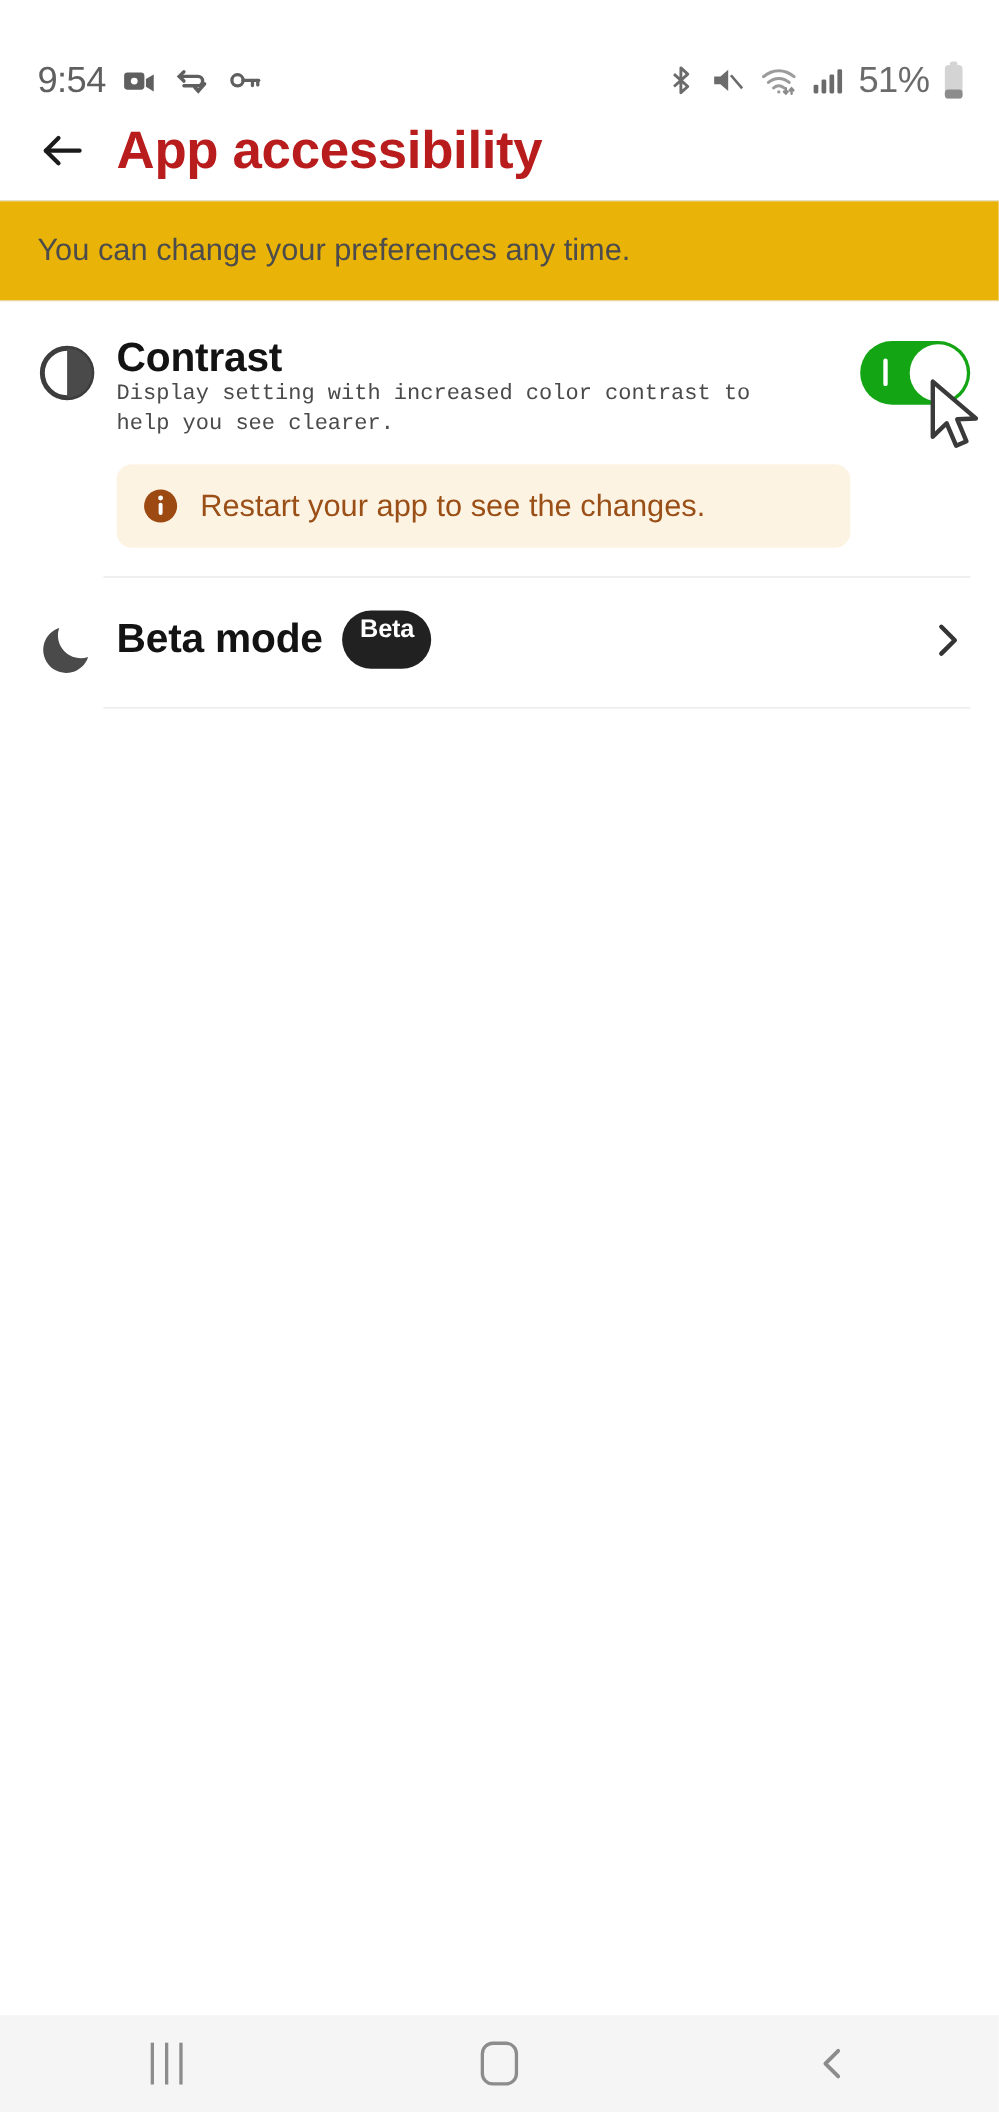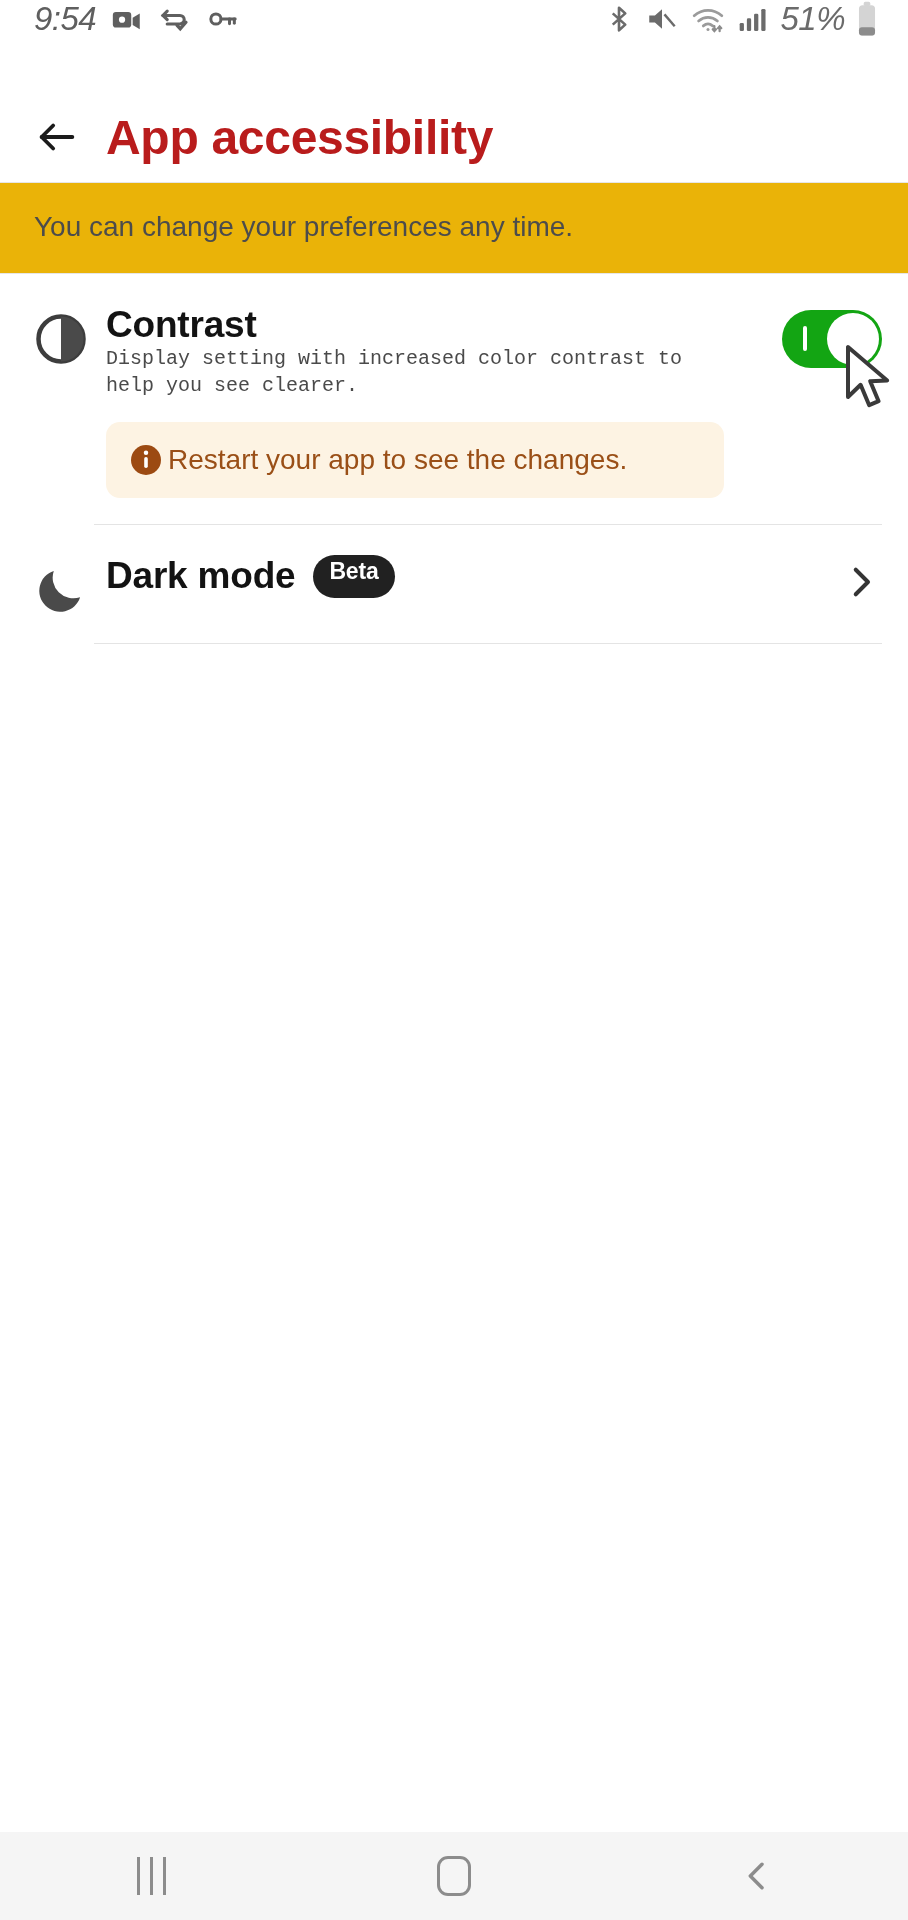--- a/index.html
+++ b/index.html
@@ -9,24 +9,23 @@
     background:#ffffff;
     color:#1b1b1b;
     overflow:hidden;
     position:relative;
   }
 
   
   .statusbar{
     height:92px;
     display:flex;
-    align-items:flex-start;
+    align-items:flex-end;
     padding:0 30px 0 34px;
     color:#6b6b6b;
-    font-style:italic;
   }
   .sb-left{ display:flex; align-items:center; gap:14px; }
   .sb-time{ font-size:33px; letter-spacing:-0.5px; color:#5f5f5f; }
   .sb-spacer{ flex:1; }
   .sb-right{ display:flex; align-items:center; gap:11px; }
   .sb-pct{ font-size:33px; color:#6b6b6b; letter-spacing:-0.5px; }
   .ic{ display:block; }
 
   
   .appbar{
@@ -84,43 +83,43 @@
     font-size:37px;
     font-weight:bold;
     color:#131313;
     letter-spacing:-0.2px;
   }
   .badge{
     background:#212121;
     color:#ffffff;
     font-size:23px;
     font-weight:bold;
-    padding:5px 16px 15px 16px;
+    padding:5px 16px 25px 16px;
     border-radius:999px;
     line-height:1;
     letter-spacing:-0.2px;
   }
   .row-desc{
     font-size:20px;
     color:#4a4a4a;
     line-height:1.33;
     max-width:600px;
     font-family:Liberation Mono, monospace;
   }
 
   
   .alert{
     margin:22px 0 0 0;
     background:#fdf3e3;
     border-radius:14px;
     padding:20px 22px;
     display:flex;
     align-items:center;
-    gap:4px;
-    width:618px;
+    gap:18px;
+    width:667px;
   }
   .alert-text{
     font-size:28px;
     color:#9a4f17;
     line-height:1.25;
   }
 
   .divider{
     height:1px;
     background:#e4e4e4;
@@ -311,21 +310,21 @@
 
   <div class="row">
     <div class="row-icon">
       <svg width="54" height="54" viewBox="0 0 24 24">
         <path d="M20.5 15.2A9.2 9.2 0 0 1 8.8 3.5a9.3 9.3 0 1 0 11.7 11.7z" fill="#4a4a4a"></path>
       </svg>
     </div>
 
     <div class="row-body">
       <div class="row-title-line">
-        <span class="row-title">Dark mode</span>
+        <span class="row-title">Beta mode</span>
         <span class="badge">Beta</span>
       </div>
     </div>
 
     <div class="row-control">
       <svg width="42" height="42" viewBox="0 0 24 24" fill="none" stroke="#343434" stroke-width="2.3" stroke-linecap="round" stroke-linejoin="round">
         <path d="M9 5l7 7-7 7"></path>
       </svg>
     </div>
   </div>

